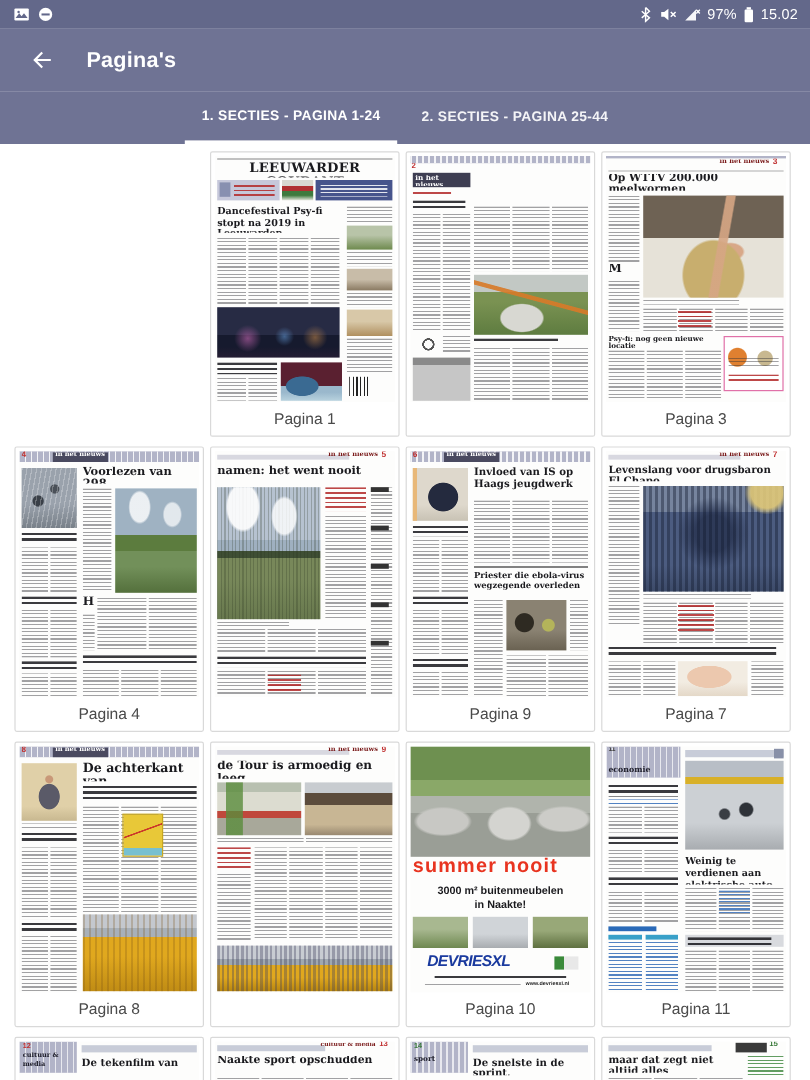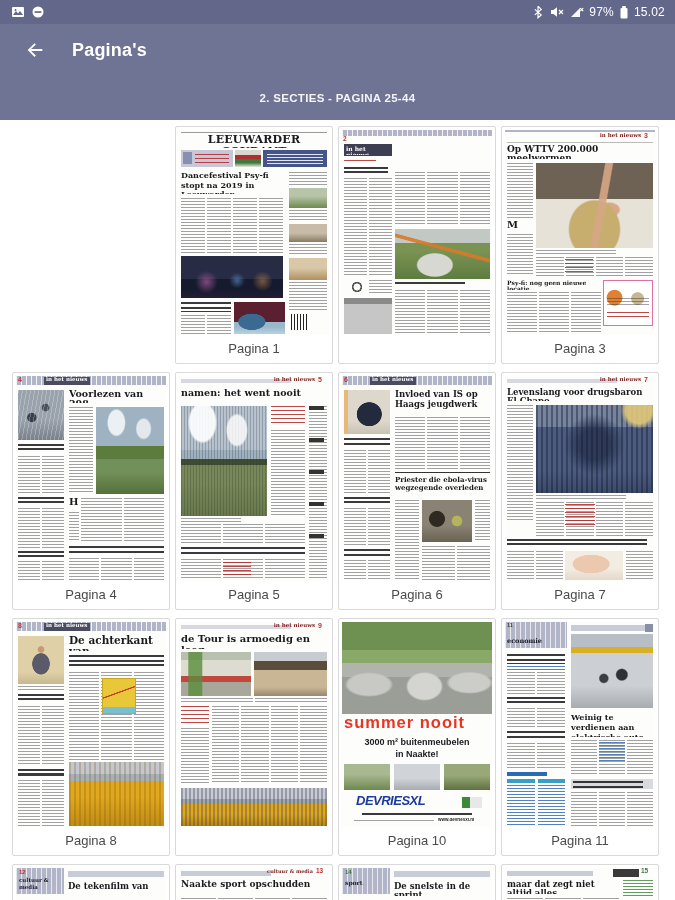--- a/index.html
+++ b/index.html
@@ -72,20 +72,21 @@
 <div class="appbar">
   <span class="back">
     <svg width="22" height="22" viewBox="0 0 24 24">
         <path d="M20 11H7.8l5.1-5.1L11.5 4.5 4 12l7.5 7.5 1.4-1.4L7.8 13H20z" fill="#fff"></path>
       </svg>
   </span>
   <span class="ttl">Pagina's</span>
 </div>
 
 <div class="tabbar">
+  <div class="tab active">1. SECTIES - PAGINA 1-24</div>
   <div class="tab">2. SECTIES - PAGINA 25-44</div>
 </div>
 
 <div class="content">
   <div class="grid">
       <div class="card" style="grid-column-start: 2;">
         <div class="thumb">
           <div class="pe bar" style="left: 2px; top: 2px; width: 146px; height: 1px; background: rgb(154, 154, 154);"></div>
           <div class="pe h" style="left: 0px; top: 4px; width: 150px; height: 14px; font-family: &quot;DejaVu Serif&quot;, serif; font-size: 11px; line-height: 1.05; text-align: center; letter-spacing: 0.2px;">LEEUWARDER COURANT</div>
           <div class="pe bar" style="left: 2px; top: 20px; width: 52px; height: 17px; background: rgb(198, 200, 218);"></div>
@@ -299,21 +300,20 @@
           </div>
           <div class="pe cols" style="left: 2px; top: 183px; width: 124px; height: 21px;">
             <span style="background: repeating-linear-gradient(rgba(50, 50, 55, 0.45) 0px, rgba(50, 50, 55, 0.45) 1px, transparent 1px, transparent 3px);"></span>
             <span style="background: repeating-linear-gradient(rgba(50, 50, 55, 0.45) 0px, rgba(50, 50, 55, 0.45) 1px, transparent 1px, transparent 3px);"></span>
             <span style="background: repeating-linear-gradient(rgba(50, 50, 55, 0.45) 0px, rgba(50, 50, 55, 0.45) 1px, transparent 1px, transparent 3px);"></span>
           </div>
           <div class="pe cols" style="left: 44px; top: 186px; width: 28px; height: 15px;">
             <span style="background: repeating-linear-gradient(rgba(178, 40, 40, 0.85) 0px, rgba(178, 40, 40, 0.85) 1.5px, transparent 1.5px, transparent 4px);"></span>
           </div>
         </div>
-        <div class="plabel">Pagina 5</div>
       </div>
       <div class="card">
         <div class="thumb">
           <div class="pe bar" style="left: 0px; top: 0px; width: 150px; height: 9px; background: repeating-linear-gradient(90deg, rgba(255, 255, 255, 0.85) 0px, rgba(255, 255, 255, 0.85) 1px, transparent 1px, transparent 5px) rgb(178, 180, 200);"></div>
           <div class="pe h" style="left: 2px; top: 0px; width: 10px; height: 9px; font-family: &quot;Liberation Sans&quot;, sans-serif; font-size: 7px; line-height: 1.05; color: rgb(192, 48, 48);">6</div>
           <div class="pe bar" style="left: 28px; top: 1px; width: 46px; height: 8px; background: rgb(74, 74, 96);"></div>
           <div class="pe h" style="left: 30px; top: 1px; width: 42px; height: 8px; font-family: &quot;DejaVu Serif&quot;, serif; font-size: 5.5px; line-height: 1.05; color: rgb(255, 255, 255);">in het nieuws</div>
           <div class="pe photo" style="left: 2px; top: 14px; width: 46px; height: 44px; background: radial-gradient(at 55% 55%, rgb(36, 42, 62) 0px, rgb(36, 42, 62) 34%, transparent 36%), linear-gradient(90deg, rgb(232, 184, 120) 0px, rgb(232, 184, 120) 8%, transparent 8%), linear-gradient(rgb(222, 216, 204) 0px, rgb(222, 216, 204) 70%, rgb(200, 194, 180));"></div>
           <div class="pe cols" style="left: 2px; top: 62px; width: 46px; height: 9px;">
             <span style="background: repeating-linear-gradient(rgba(15, 15, 20, 0.82) 0px, rgba(15, 15, 20, 0.82) 2px, transparent 2px, transparent 4.5px);"></span>
@@ -349,21 +349,21 @@
           </div>
           <div class="pe photo" style="left: 80px; top: 124px; width: 50px; height: 42px; background: radial-gradient(circle at 30% 45%, rgb(46, 42, 34) 0px, rgb(46, 42, 34) 18%, transparent 20%), radial-gradient(circle at 70% 50%, rgb(180, 180, 90) 0px, rgb(180, 180, 90) 12%, transparent 14%), linear-gradient(rgb(138, 130, 114) 0px, rgb(138, 130, 114) 60%, rgb(106, 98, 82));"></div>
           <div class="pe cols" style="left: 80px; top: 170px; width: 68px; height: 34px;">
             <span style="background: repeating-linear-gradient(rgba(50, 50, 55, 0.45) 0px, rgba(50, 50, 55, 0.45) 1px, transparent 1px, transparent 3px);"></span>
             <span style="background: repeating-linear-gradient(rgba(50, 50, 55, 0.45) 0px, rgba(50, 50, 55, 0.45) 1px, transparent 1px, transparent 3px);"></span>
           </div>
           <div class="pe cols" style="left: 133px; top: 124px; width: 15px; height: 42px;">
             <span style="background: repeating-linear-gradient(rgba(50, 50, 55, 0.45) 0px, rgba(50, 50, 55, 0.45) 1px, transparent 1px, transparent 3px);"></span>
           </div>
         </div>
-        <div class="plabel">Pagina 6</div>
+        <div class="plabel">Pagina 9</div>
       </div>
       <div class="card">
         <div class="thumb">
           <div class="pe bar" style="left: 2px; top: 3px; width: 110px; height: 4px; background: rgb(216, 216, 224);"></div>
           <div class="pe h" style="left: 78px; top: 1px; width: 58px; height: 8px; font-family: &quot;DejaVu Serif&quot;, serif; font-size: 5.5px; line-height: 1.05; color: rgb(122, 26, 26); text-align: right;">in het nieuws</div>
           <div class="pe h" style="left: 139px; top: 0px; width: 9px; height: 9px; font-family: &quot;Liberation Sans&quot;, sans-serif; font-size: 7px; line-height: 1.05; color: rgb(192, 48, 48);">7</div>
           <div class="pe h" style="left: 2px; top: 12px; width: 146px; height: 13px; font-family: &quot;DejaVu Serif&quot;, serif; font-size: 8.5px; line-height: 1.05;">Levenslang voor drugsbaron El Chapo</div>
           <div class="pe cols" style="left: 2px; top: 29px; width: 26px; height: 116px;">
             <span style="background: repeating-linear-gradient(rgba(50, 50, 55, 0.45) 0px, rgba(50, 50, 55, 0.45) 1px, transparent 1px, transparent 3px);"></span>
           </div>

